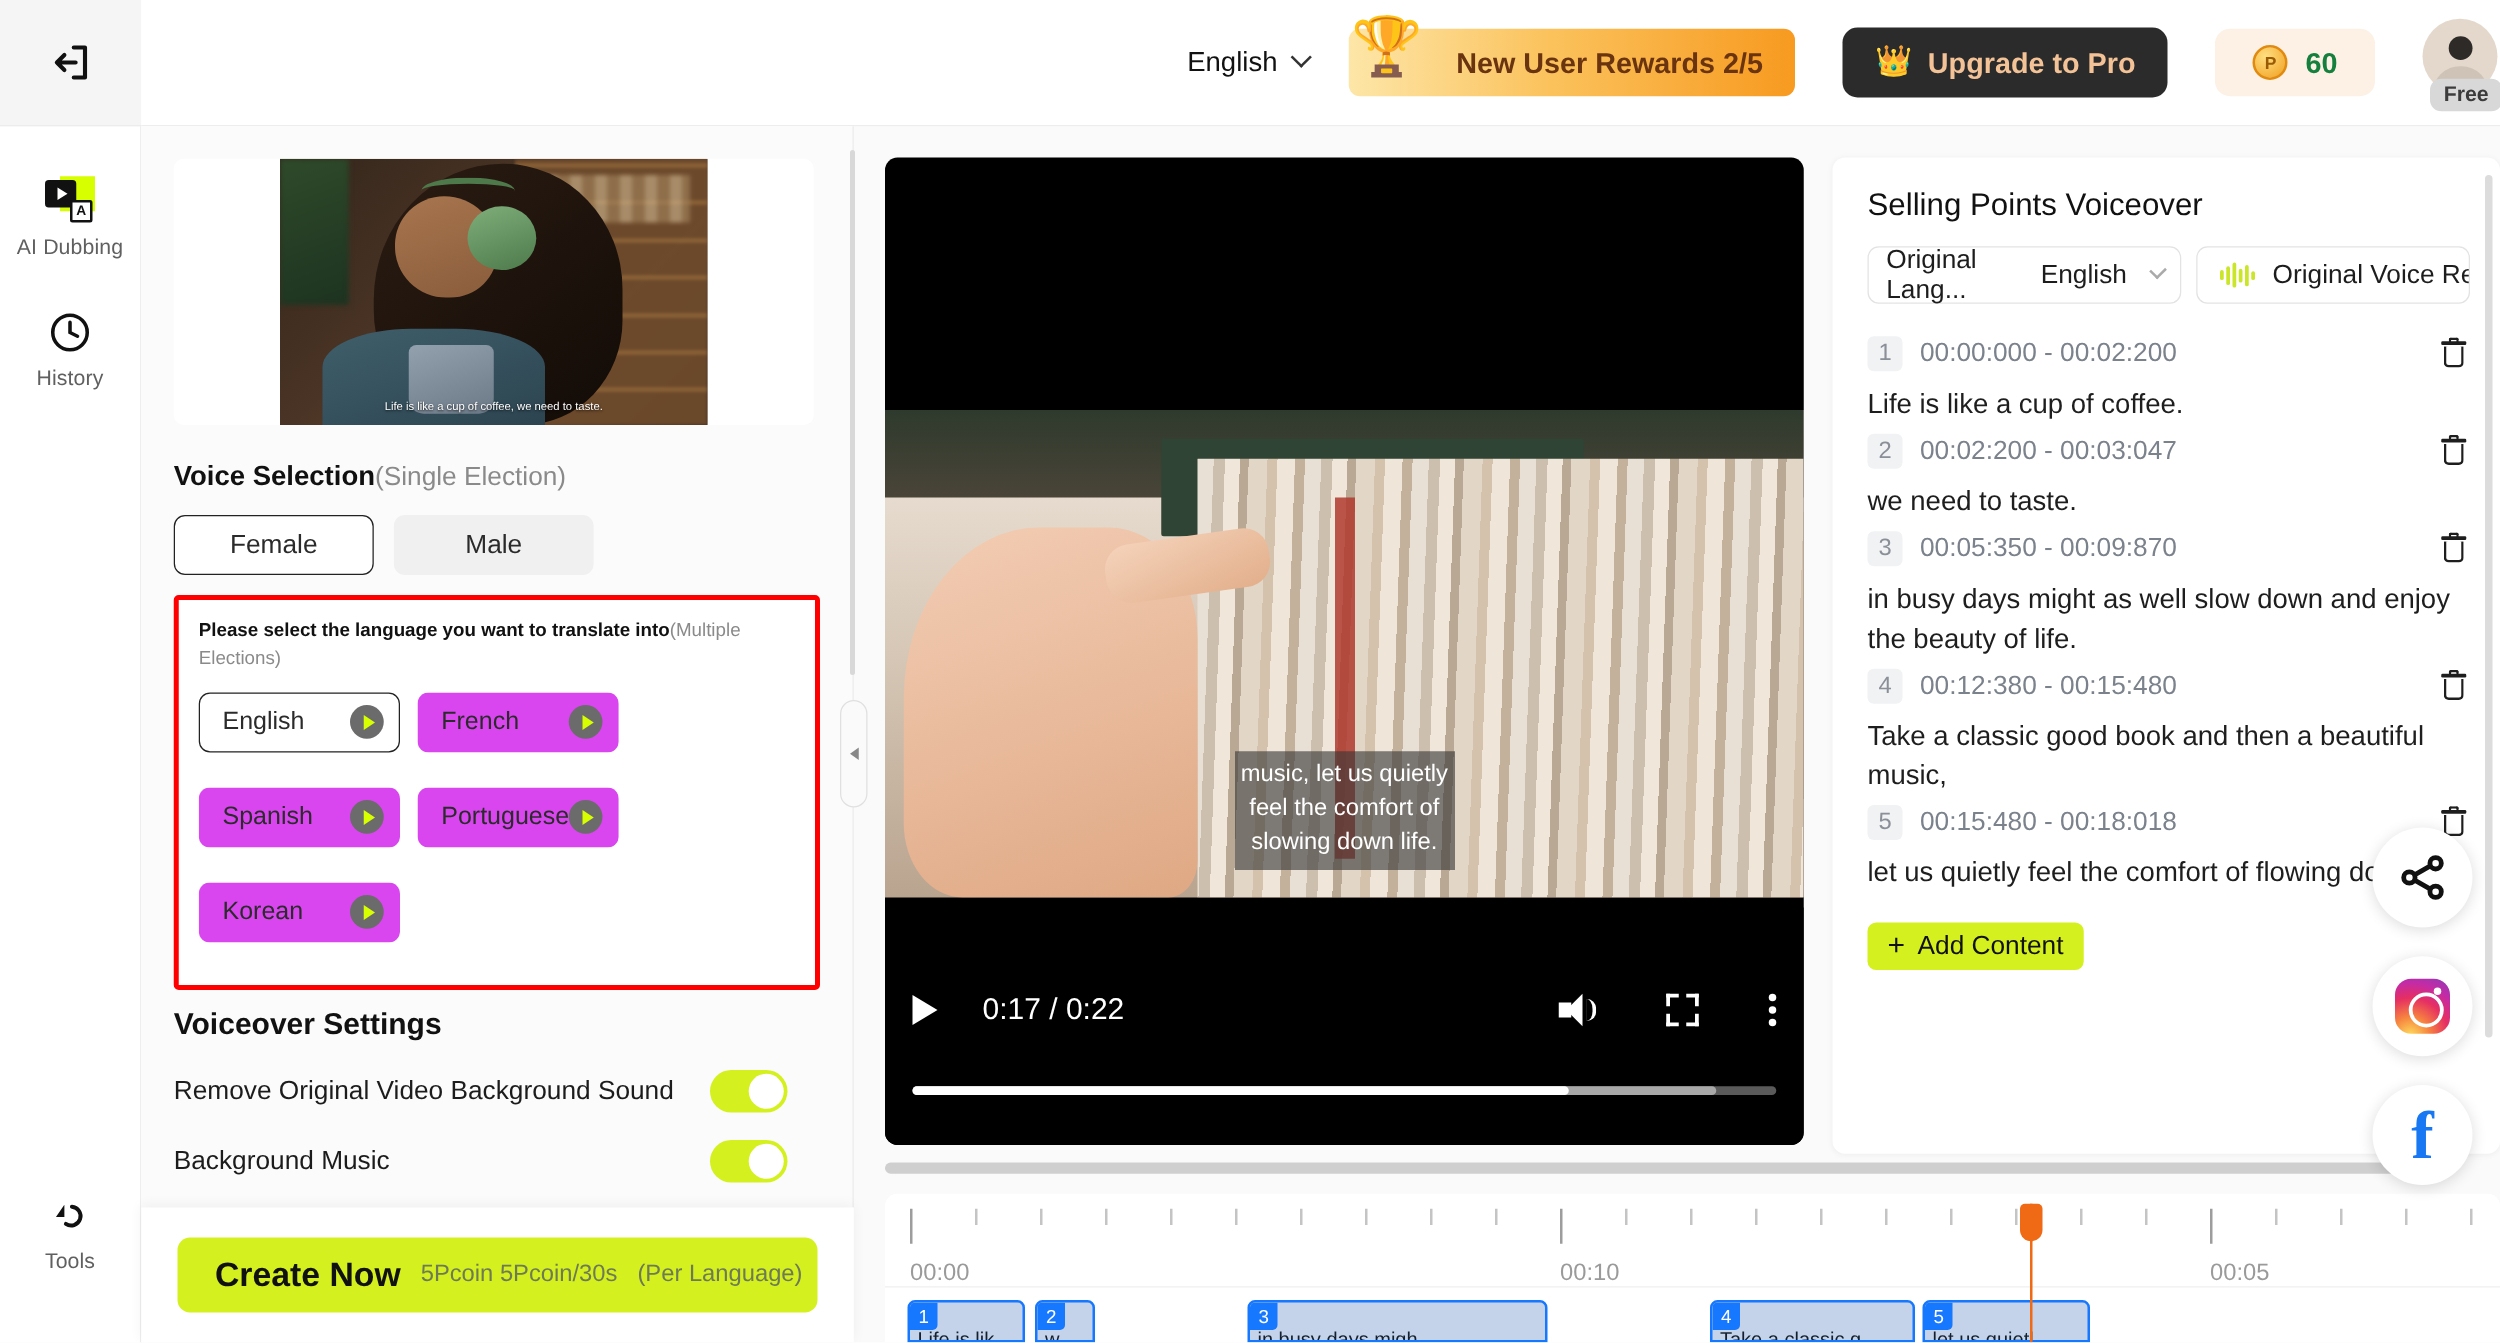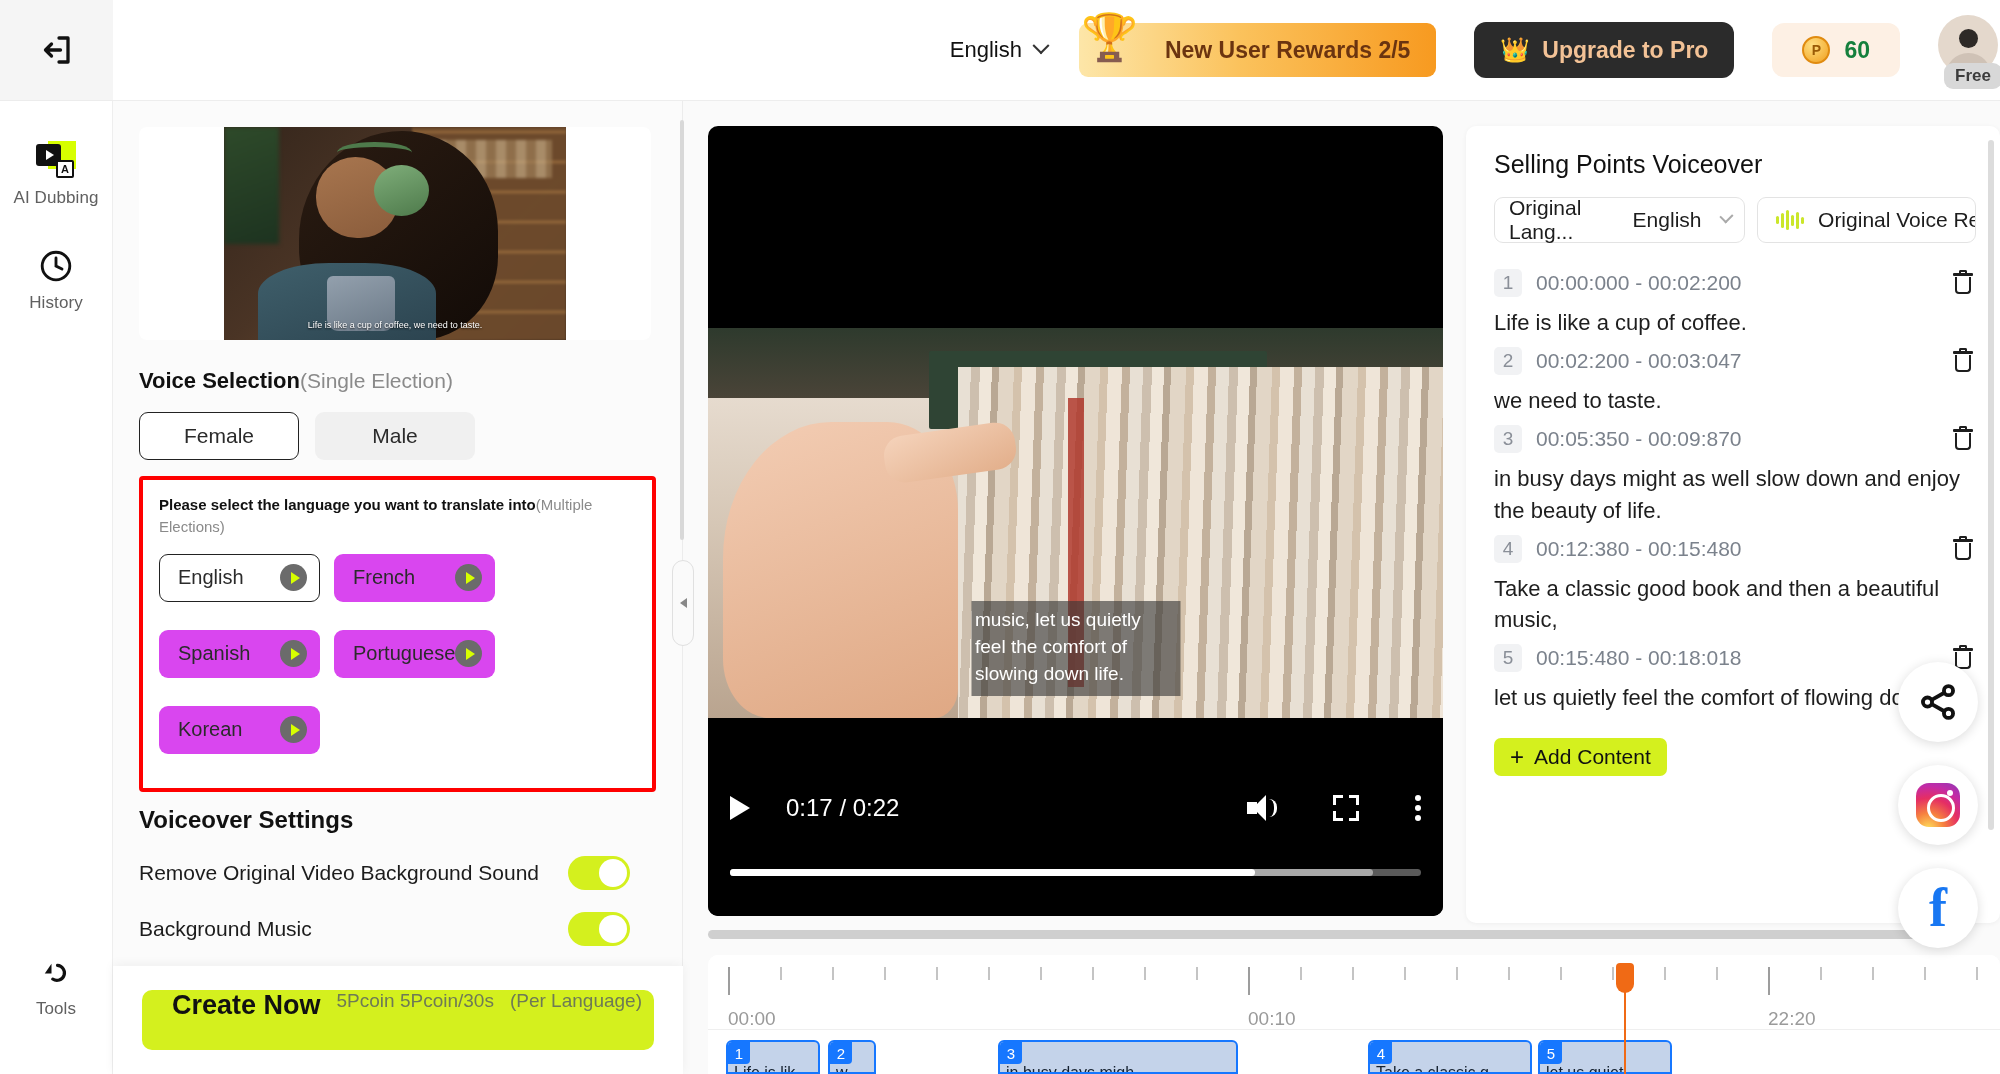--- a/index.html
+++ b/index.html
@@ -171,21 +171,21 @@
   .collapse:after { content:""; border-right: 7px solid #888; border-top: 5px solid transparent; border-bottom: 5px solid transparent; }
 
   
   .createbar {
     position: absolute; left: 113px; top: 966px; width: 570px; height: 108px;
     background: #ffffff; display: flex; align-items: center; justify-content: center;
     box-shadow: 0 -2px 10px rgba(0,0,0,.05);
   }
   .create-btn {
     width: 512px; height: 60px; background: #d4f01e; border-radius: 10px;
-    display: flex; gap: 16px; padding-left: 30px; cursor: pointer;
+    display: flex; align-items: center; gap: 16px; padding-left: 30px; cursor: pointer;
   }
   .create-btn .main { font-size: 27px; font-weight: bold; color: #111; }
   .create-btn .cost { font-size: 19px; color: #6e7a55; }
   .create-btn .per { font-size: 19px; color: #6e7a55; }
 
   
   .video-wrap {
     position: absolute; left: 708px; top: 126px; width: 735px; height: 790px;
     background: #000000; border-radius: 10px; overflow: hidden;
   }
@@ -201,22 +201,22 @@
   .v-frame .top-shelf { position:absolute; left:0; right:0; top:0; height:18%;
      background: linear-gradient(180deg,#2e3a2d,#4a4438); }
   .v-frame .greenbook { position:absolute; left:30%; top:6%; width:46%; height:20%; background:#2f4434; border-radius:2px;}
   .v-frame .orange-title { position:absolute; left:49%; top:12%; font-size:17px; color:#d36a2a; font-weight:bold; letter-spacing:1px;}
   .v-frame .hand { position:absolute; left:2%; top:24%; width:32%; height:76%;
      background: linear-gradient(160deg,#f3cdb4,#dfa884); border-radius: 46% 30% 10% 20%; }
   .v-frame .finger { position:absolute; left:24%; top:26%; width:18%; height:12%;
      background: linear-gradient(160deg,#f5d3bb,#e2ae8a); border-radius: 20px; transform: rotate(-8deg);}
   .v-caption {
     position: absolute; left: 50%; transform: translateX(-50%); bottom: 220px;
-    width: 209px; background: rgba(55,55,55,.62); padding: 6px 4px 8px 4px;
-    color: #fff; font-size: 19px; line-height: 1.42;
+    width: 176px; background: rgba(55,55,55,.62); padding: 6px 4px 8px 4px;
+    text-align: center; color: #fff; font-size: 19px; line-height: 1.42;
   }
   .v-controls { position: absolute; left: 0; right: 0; bottom: 0; height: 190px; background: #000; }
   .v-ctrl-row { position:absolute; left: 22px; right: 22px; top: 68px; display:flex; align-items:center; }
   .v-play { width: 0; height: 0; border-left: 20px solid #fff; border-top: 12px solid transparent; border-bottom: 12px solid transparent; cursor: pointer; }
   .v-time { margin-left: 36px; font-size: 24px; color: #fff; }
   .v-right { margin-left: auto; display: flex; align-items: center; gap: 56px; }
   .v-vol { position: relative; width: 30px; height: 26px; cursor:pointer; }
   .v-vol .sp { position:absolute; left:0; top:7px; width:10px; height:12px; background:#fff; }
   .v-vol .tri { position:absolute; left:6px; top:0; width:0;height:0;
      border-right: 13px solid #fff; border-top: 13px solid transparent; border-bottom: 13px solid transparent;}
@@ -646,21 +646,21 @@
       <div class="tick minor" style="left:904px"></div>
       <div class="tick minor" style="left:956px"></div>
       <div class="tick minor" style="left:1008px"></div>
       <div class="tick major" style="left:1060px"></div>
       <div class="tick minor" style="left:1112px"></div>
       <div class="tick minor" style="left:1164px"></div>
       <div class="tick minor" style="left:1216px"></div>
       <div class="tick minor" style="left:1268px"></div>
       <div class="rlabel" style="left:20px">00:00</div>
       <div class="rlabel" style="left:540px">00:10</div>
-      <div class="rlabel" style="left:1060px">22:20</div>
+      <div class="rlabel" style="left:1060px">00:05</div>
     </div>
 
     <div class="playhead" style="left:916px">
       <div class="knob"></div>
     </div>
 
     <div class="clips">
       <div class="clip" style="left:18px; width:94px">
         <span class="badge">1</span>
         <span class="ctext">Life is lik</span>

